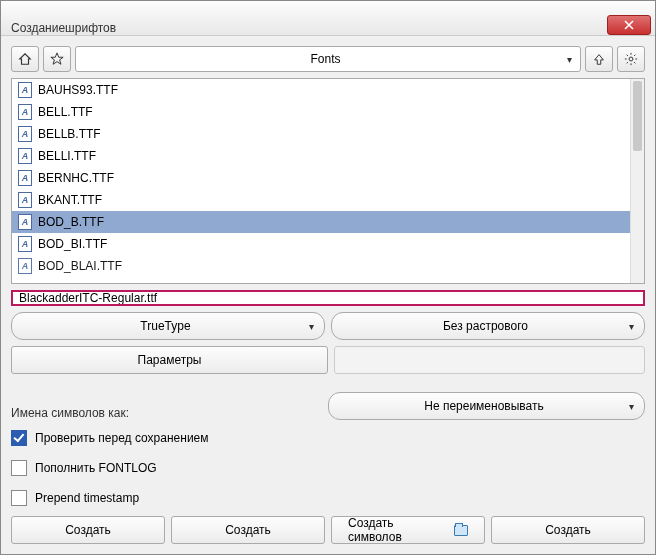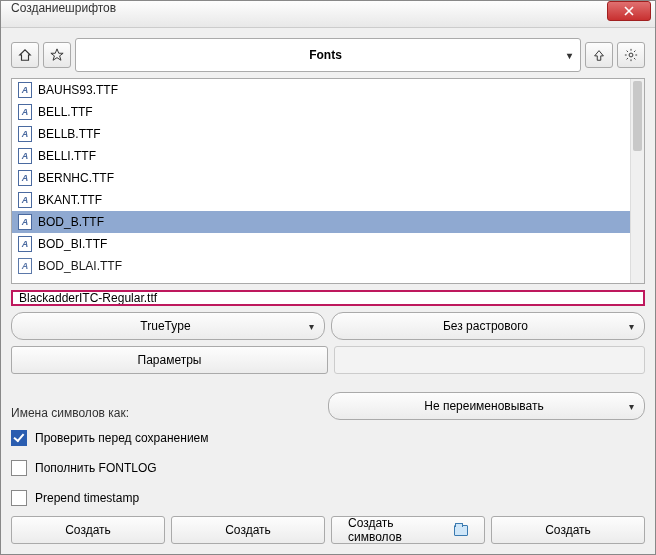--- a/index.html
+++ b/index.html
@@ -1,26 +1,26 @@
 <!DOCTYPE html>
 <html><head>
 <meta charset="utf-8">
 <style>
 * { box-sizing: border-box; margin: 0; padding: 0; font-family: "Segoe UI", Tahoma, sans-serif; font-size: 12px; }
 body { background: #fff; width: 656px; height: 555px; overflow: hidden; }
 .window { width: 656px; height: 555px; border: 1px solid #888; background: #f0f0f0; display: flex; flex-direction: column; }
-.titlebar { height: 36px; background: linear-gradient(#fdfdfd,#e8e8e8); border-bottom: 1px solid #ccc; display: flex; align-items: flex-start; padding: 0 4px 0 10px; }
+.titlebar { height: 36px; background: linear-gradient(#fdfdfd,#e8e8e8); border-bottom: 1px solid #ccc; display: flex; align-items: flex-end; padding: 0 4px 0 10px; }
 .titlebar-title { flex: 1; color: #333; }
 .close-btn { width: 44px; height: 20px; background: linear-gradient(#e07070,#c83030); border: 1px solid #a02020; border-radius: 3px; display: flex; align-items: center; justify-content: center; color: #fff; cursor: pointer; }
 .close-btn svg { width: 10px; height: 10px; }
 .content { flex: 1; padding: 10px; display: flex; flex-direction: column; gap: 6px; }
 .toolbar { display: flex; gap: 4px; align-items: center; }
 .icon-btn { width: 28px; height: 26px; border: 1px solid #aaa; background: linear-gradient(#fdfdfd,#e8e8e8); border-radius: 3px; display: flex; align-items: center; justify-content: center; cursor: pointer; }
 .icon-btn svg { width: 14px; height: 14px; }
-.dropdown-path { flex: 1; height: 26px; border: 1px solid #aaa; background: #fff; border-radius: 3px; display: flex; align-items: center; padding: 16px 8px; cursor: pointer; font-weight: bold; }
+.dropdown-path { flex: 1; height: 26px; border: 1px solid #aaa; background: #fff; border-radius: 3px; display: flex; align-items: center; padding: 8px 8px; cursor: pointer; }
 .dropdown-path span:first-child { flex: 1; text-align: center; }
 .chevron { font-size: 10px; color: #333; }
 .listbox { border: 1px solid #aaa; background: #fff; height: 206px; position: relative; overflow: hidden; }
 .list-inner { position: absolute; inset: 0 14px 0 0; overflow: hidden; }
 .list-item { height: 22px; display: flex; align-items: center; padding: 0 6px; gap: 6px; cursor: pointer; }
 .list-item.selected { background: #8fa9d1; }
 .file-icon { width: 14px; height: 16px; border: 1px solid #4a6aa0; display: flex; align-items: center; justify-content: center; color: #4a6aa0; font-size: 9px; font-style: italic; font-weight: bold; background: #fff; }
 .list-item.cut { opacity: 0.9; }
 .list-item.cut .fn { overflow: hidden; }
 .scrollbar { position: absolute; right: 0; top: 0; bottom: 0; width: 14px; background: #f0f0f0; border-left: 1px solid #ddd; }

